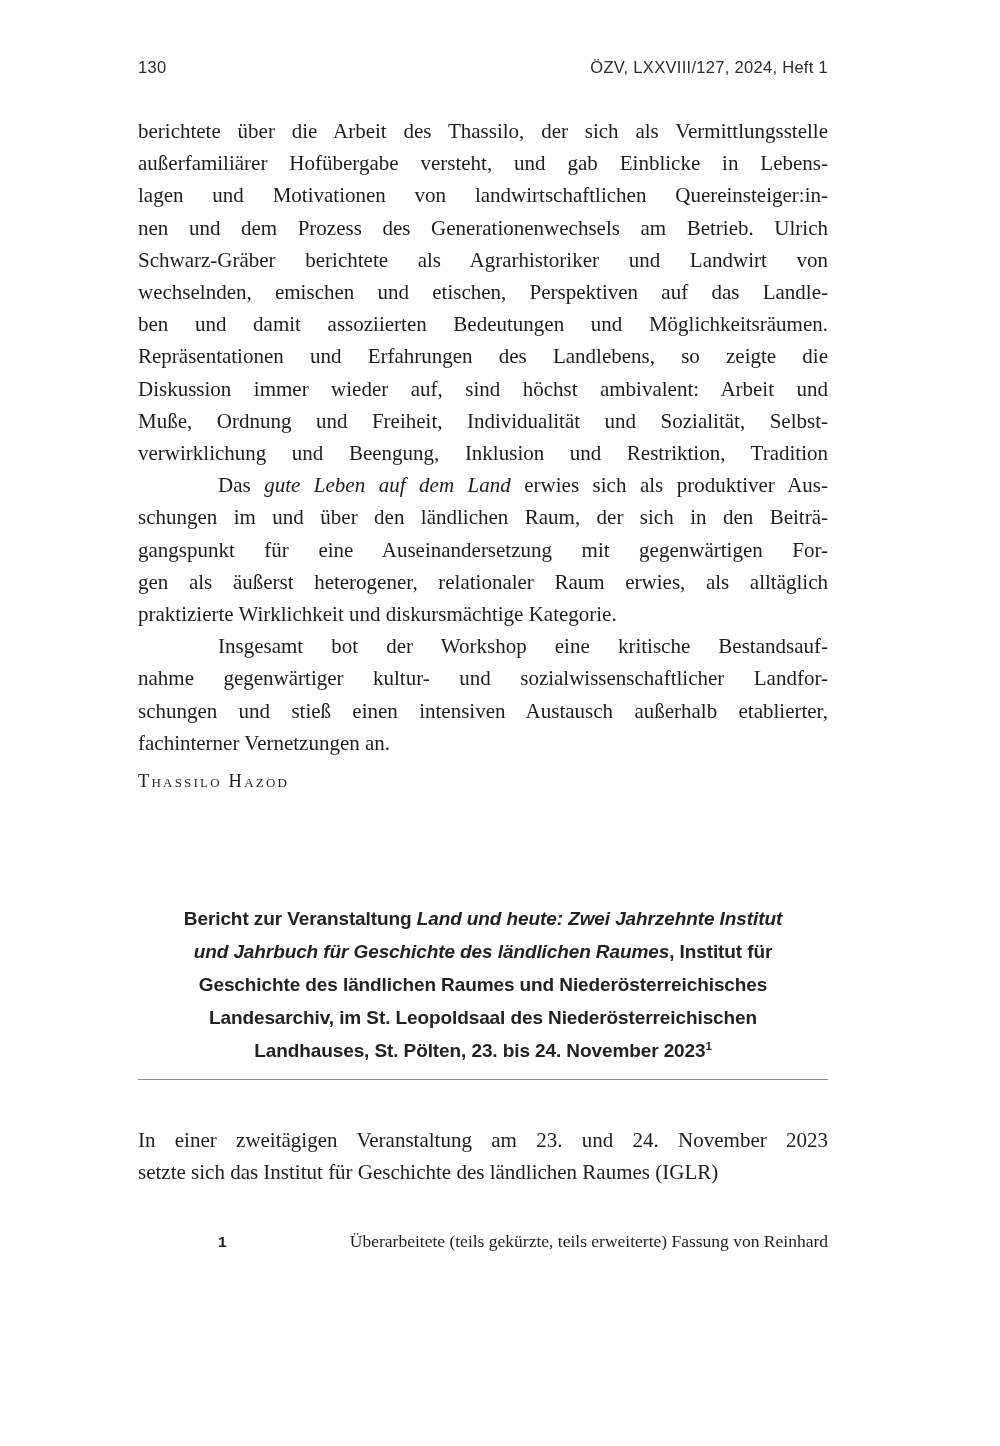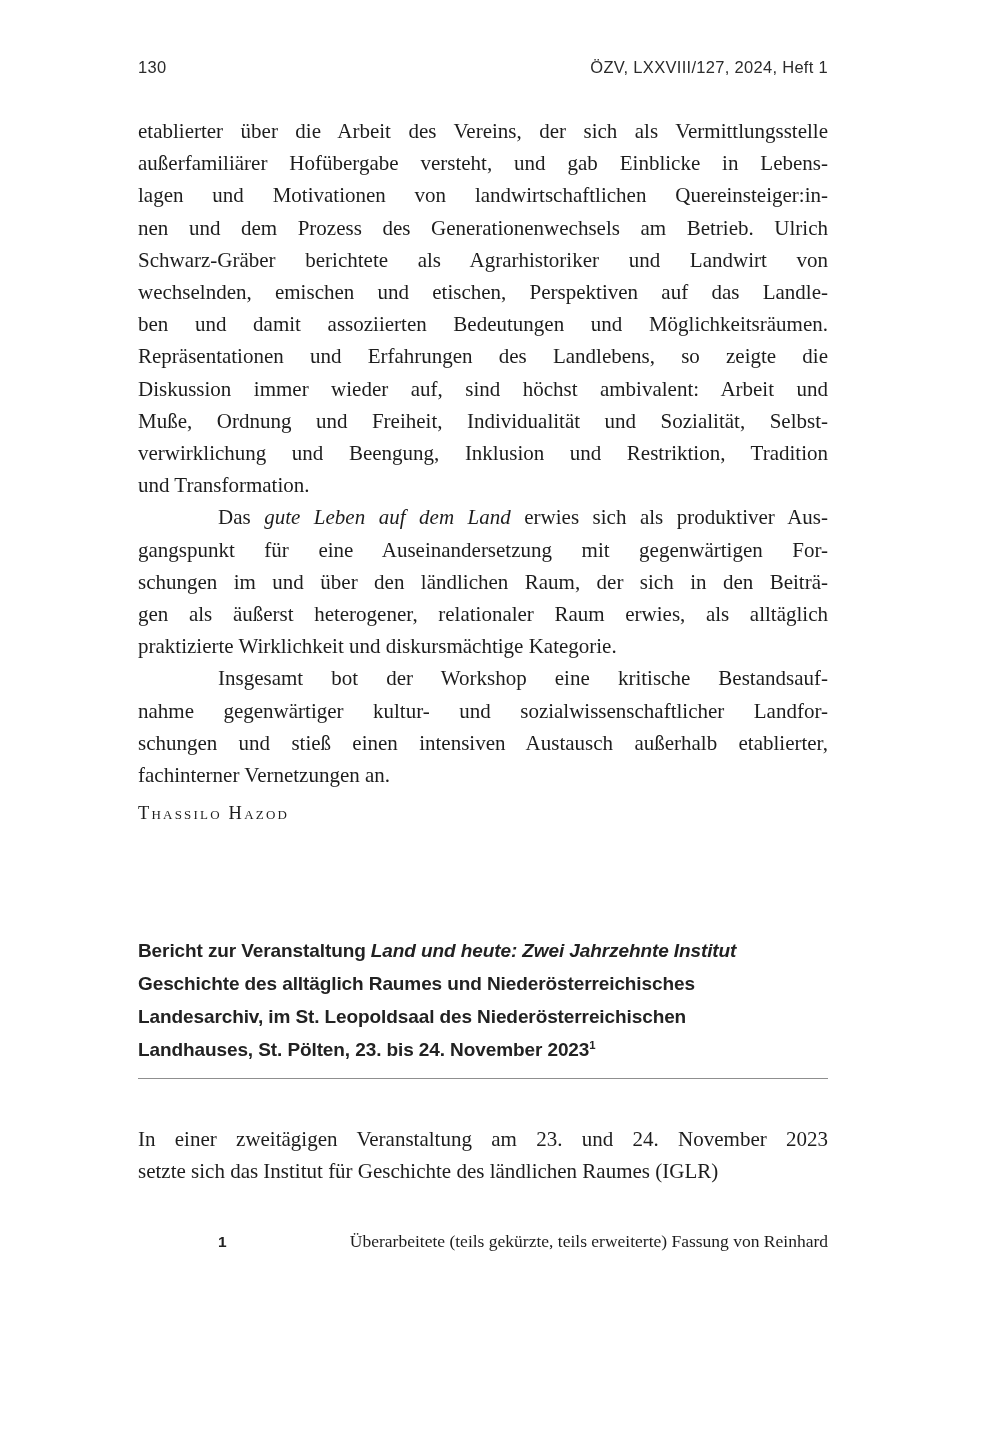--- a/index.html
+++ b/index.html
@@ -53,21 +53,21 @@
 
   .heading {
     margin-top: 110px;
     font-family: "Liberation Sans", sans-serif;
     font-weight: 700;
     font-size: 19px;
     line-height: 33px;
     letter-spacing: -0.1px;
     color: #222222;
   }
-  .heading .h-line { text-align: left; }
+  .heading .h-line { text-align: center; }
   sup {
     font-size: 0.6em;
     vertical-align: super;
     line-height: 0;
   }
 
   .rule {
     margin-top: 12px;
     width: 690px;
     border-top: 1.5px solid #8f8f8f;
@@ -100,50 +100,50 @@
 </head>
 <body>
 
 <div class="page">
   <div class="page-header">
     <span>130</span>
     <span>ÖZV, LXXVIII/127, 2024, Heft 1</span>
   </div>
   <div class="article">
       <div class="par body">
-        <div class="line"><span>etablierter über die Arbeit des Vereins, der sich als Vermittlungsstelle</span></div>
+        <div class="line"><span>berichtete über die Arbeit des Thassilo, der sich als Vermittlungsstelle</span></div>
         <div class="line"><span>außerfamiliärer Hofübergabe versteht, und gab Einblicke in Lebens-</span></div>
         <div class="line"><span>lagen und Motivationen von landwirtschaftlichen Quereinsteiger:in-</span></div>
         <div class="line"><span>nen und dem Prozess des Generationenwechsels am Betrieb. Ulrich</span></div>
         <div class="line"><span>Schwarz-Gräber berichtete als Agrarhistoriker und Landwirt von</span></div>
         <div class="line"><span>wechselnden, emischen und etischen, Perspektiven auf das Landle-</span></div>
         <div class="line"><span>ben und damit assoziierten Bedeutungen und Möglichkeitsräumen.</span></div>
         <div class="line"><span>Repräsentationen und Erfahrungen des Landlebens, so zeigte die</span></div>
         <div class="line"><span>Diskussion immer wieder auf, sind höchst ambivalent: Arbeit und</span></div>
         <div class="line"><span>Muße, Ordnung und Freiheit, Individualität und Sozialität, Selbst-</span></div>
         <div class="line"><span>verwirklichung und Beengung, Inklusion und Restriktion, Tradition</span></div>
-        <div class="line last"><span>und Transformation.</span></div>
       </div>
       <div class="par body">
         <div class="line indent"><span>Das </span><span class="it">gute Leben auf dem Land</span><span> erwies sich als produktiver Aus-</span></div>
+        <div class="line"><span>schungen im und über den ländlichen Raum, der sich in den Beiträ-</span></div>
         <div class="line"><span>gangspunkt für eine Auseinandersetzung mit gegenwärtigen For-</span></div>
-        <div class="line"><span>schungen im und über den ländlichen Raum, der sich in den Beiträ-</span></div>
         <div class="line"><span>gen als äußerst heterogener, relationaler Raum erwies, als alltäglich</span></div>
         <div class="line last"><span>praktizierte Wirklichkeit und diskursmächtige Kategorie.</span></div>
       </div>
       <div class="par body">
         <div class="line indent"><span>Insgesamt bot der Workshop eine kritische Bestandsauf-</span></div>
         <div class="line"><span>nahme gegenwärtiger kultur- und sozialwissenschaftlicher Landfor-</span></div>
         <div class="line"><span>schungen und stieß einen intensiven Austausch außerhalb etablierter,</span></div>
         <div class="line last"><span>fachinterner Vernetzungen an.</span></div>
       </div>
       <div class="author">Thassilo Hazod</div>
       <div class="heading">
         <div class="h-line"><span>Bericht zur Veranstaltung </span><span class="it">Land und heute: Zwei Jahrzehnte Institut</span></div>
-        <div class="h-line"><span>Geschichte des alltäglich Raumes und Niederösterreichisches</span></div>
+        <div class="h-line"><span class="it">und Jahrbuch für Geschichte des ländlichen Raumes</span><span>, Institut für</span></div>
+        <div class="h-line"><span>Geschichte des ländlichen Raumes und Niederösterreichisches</span></div>
         <div class="h-line"><span>Landesarchiv, im St. Leopoldsaal des Niederösterreichischen</span></div>
         <div class="h-line"><span>Landhauses, St. Pölten, 23. bis 24. November 2023</span><sup>1</sup></div>
       </div>
       <div class="rule"></div>
       <div class="par intro">
         <div class="line"><span>In einer zweitägigen Veranstaltung am 23. und 24. November 2023</span></div>
         <div class="line last"><span>setzte sich das Institut für Geschichte des ländlichen Raumes (IGLR)</span></div>
       </div>
       <div class="footnote">
         <span class="fn-num">1</span>

